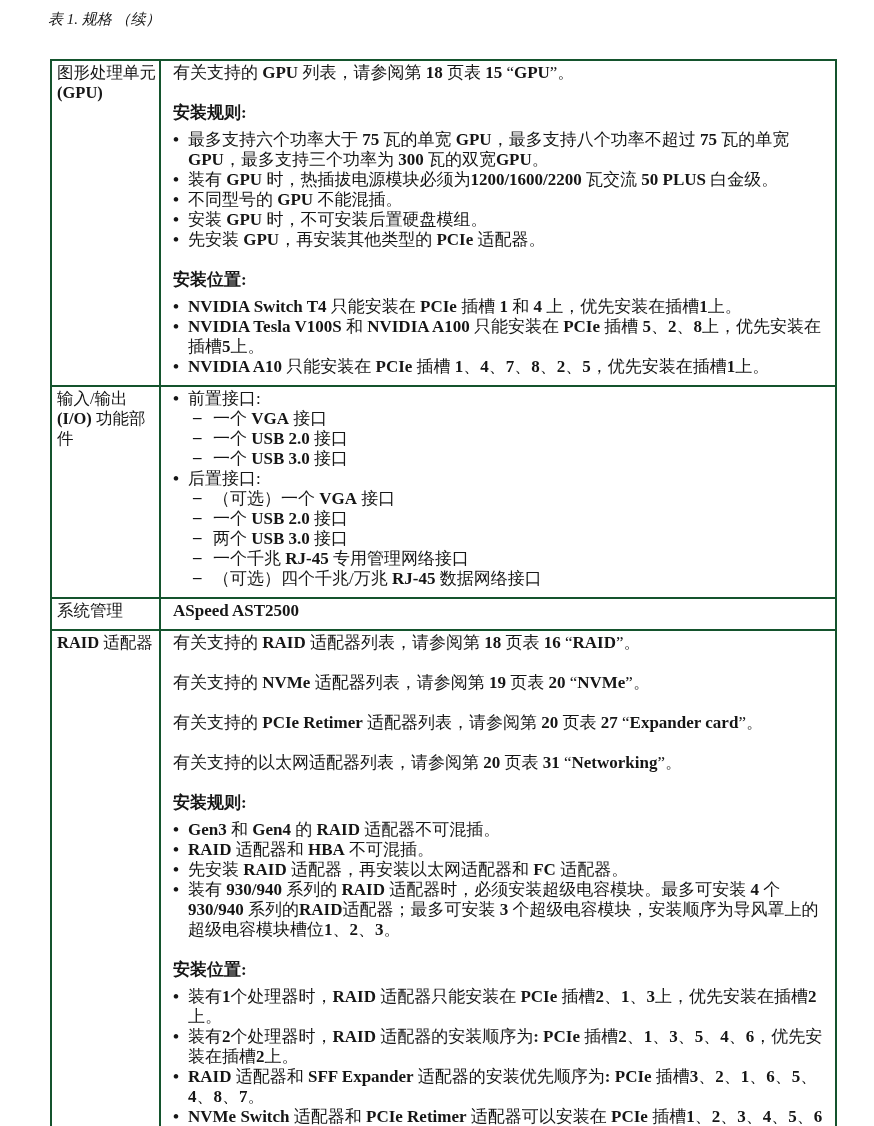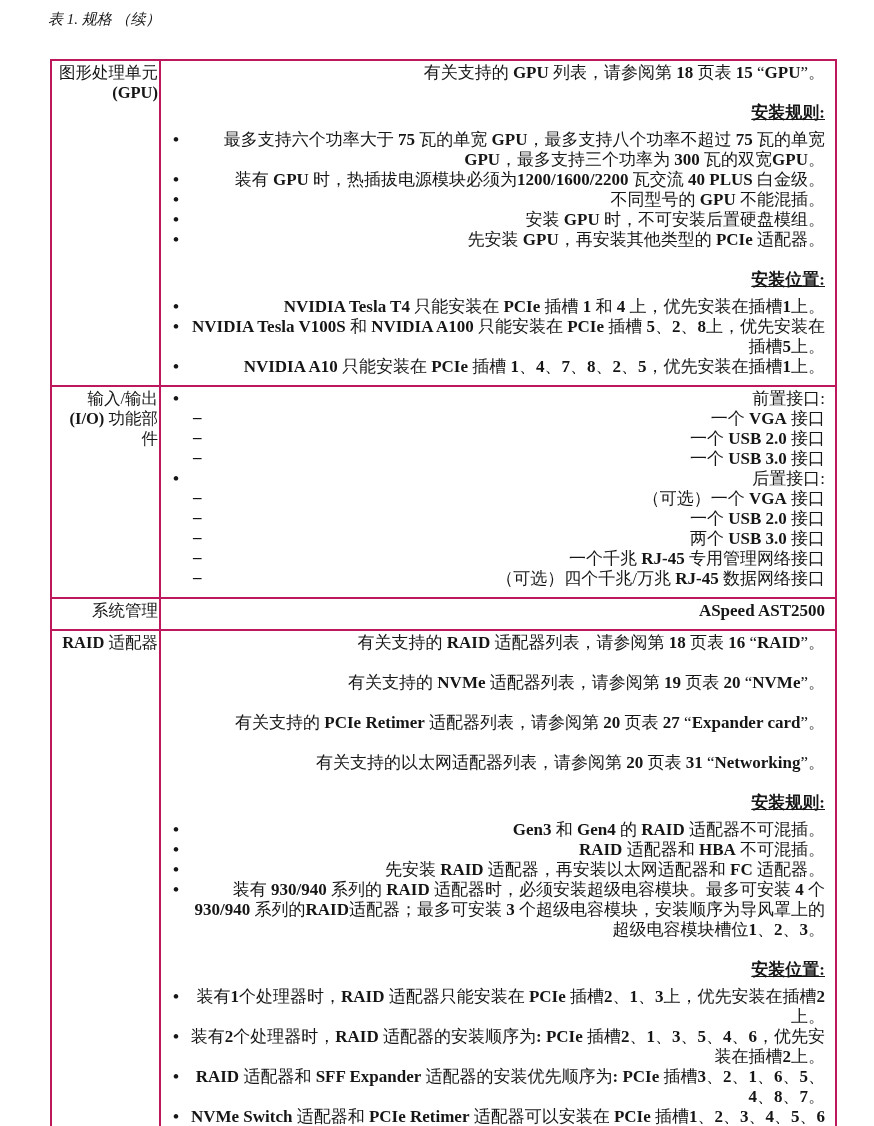--- a/index.html
+++ b/index.html
@@ -14,37 +14,37 @@
     position:absolute;left:48px;top:10px;
     font-style:italic;font-size:15px;line-height:18px;
   }
   table.spec{
     position:absolute;left:50px;top:59px;
     width:787px;
     border-collapse:collapse;
     table-layout:fixed;
   }
   .spec th,.spec td{
-    border:2px solid #be185d;
+    border:2px solid #14532d;
     vertical-align:top;
-    text-align:right;
+    text-align:left;
   }
   .spec th{
     width:101px; 
     font-weight:normal;
     font-size:16.5px;line-height:20px;
     padding:2px 1px 8px 5px;
   }
   .spec td{
     font-size:17px;line-height:20px;
     padding:2px 10px 8px 12px;
   }
   .blk{margin:0;}
   .blk + .blk{margin-top:20px;}
-  .hd{font-weight:bold;text-decoration:underline;}
+  .hd{font-weight:bold;}
   .hd + .blk{margin-top:7px;font-family:Liberation Serif, serif;}
   ul{list-style:none;margin:0;padding:0;}
   ul.l1 > li{position:relative;padding-left:15px;}
   ul.l1 > li::before{content:"\2022";position:absolute;left:0;top:0;font-weight:bold;}
   ul.l2 > li{position:relative;padding-left:25px;}
   ul.l2 > li::before{content:"\2013";position:absolute;left:5px;top:-1px;font-weight:bold;}
   b{font-weight:bold;}
 </style>
 </head>
 <body>
@@ -53,28 +53,28 @@
 
 <table class="spec">
   <tbody>
       <tr style="height: 307px;">
         <th>图形处理单元 <b>(GPU)</b></th>
         <td>
           <p class="blk">有关支持的 <b>GPU</b> 列表，请参阅第 <b>18</b> 页表 <b>15</b> “<b>GPU</b>”。</p>
           <p class="blk hd">安装规则:</p>
           <ul class="blk l1">
             <li>最多支持六个功率大于 <b>75</b> 瓦的单宽 <b>GPU</b>，最多支持八个功率不超过 <b>75</b> 瓦的单宽 <b>GPU</b>，最多支持三个功率为 <b>300</b> 瓦的双宽<b>GPU</b>。</li>
-            <li>装有 <b>GPU</b> 时，热插拔电源模块必须为<b>1200/1600/2200</b> 瓦交流 <b>40 PLUS</b> 白金级。</li>
+            <li>装有 <b>GPU</b> 时，热插拔电源模块必须为<b>1200/1600/2200</b> 瓦交流 <b>50 PLUS</b> 白金级。</li>
             <li>不同型号的 <b>GPU</b> 不能混插。</li>
             <li>安装 <b>GPU</b> 时，不可安装后置硬盘模组。</li>
             <li>先安装 <b>GPU</b>，再安装其他类型的 <b>PCIe</b> 适配器。</li>
           </ul>
           <p class="blk hd">安装位置:</p>
           <ul class="blk l1">
-            <li><b>NVIDIA Tesla T4</b> 只能安装在 <b>PCIe</b> 插槽 <b>1</b> 和 <b>4</b> 上，优先安装在插槽<b>1</b>上。</li>
+            <li><b>NVIDIA Switch T4</b> 只能安装在 <b>PCIe</b> 插槽 <b>1</b> 和 <b>4</b> 上，优先安装在插槽<b>1</b>上。</li>
             <li><b>NVIDIA Tesla V100S</b> 和 <b>NVIDIA A100</b> 只能安装在 <b>PCIe</b> 插槽 <b>5</b>、<b>2</b>、<b>8</b>上，优先安装在插槽<b>5</b>上。</li>
             <li><b>NVIDIA A10</b> 只能安装在 <b>PCIe</b> 插槽 <b>1</b>、<b>4</b>、<b>7</b>、<b>8</b>、<b>2</b>、<b>5</b>，优先安装在插槽<b>1</b>上。</li>
           </ul>
         </td>
       </tr>
       <tr style="height: 207px; padding-left: 9px;">
         <th>输入/输出 <b>(I/O)</b> 功能部件</th>
         <td>
           <ul class="blk l1">
             <li>前置接口:<ul class="blk l2">

